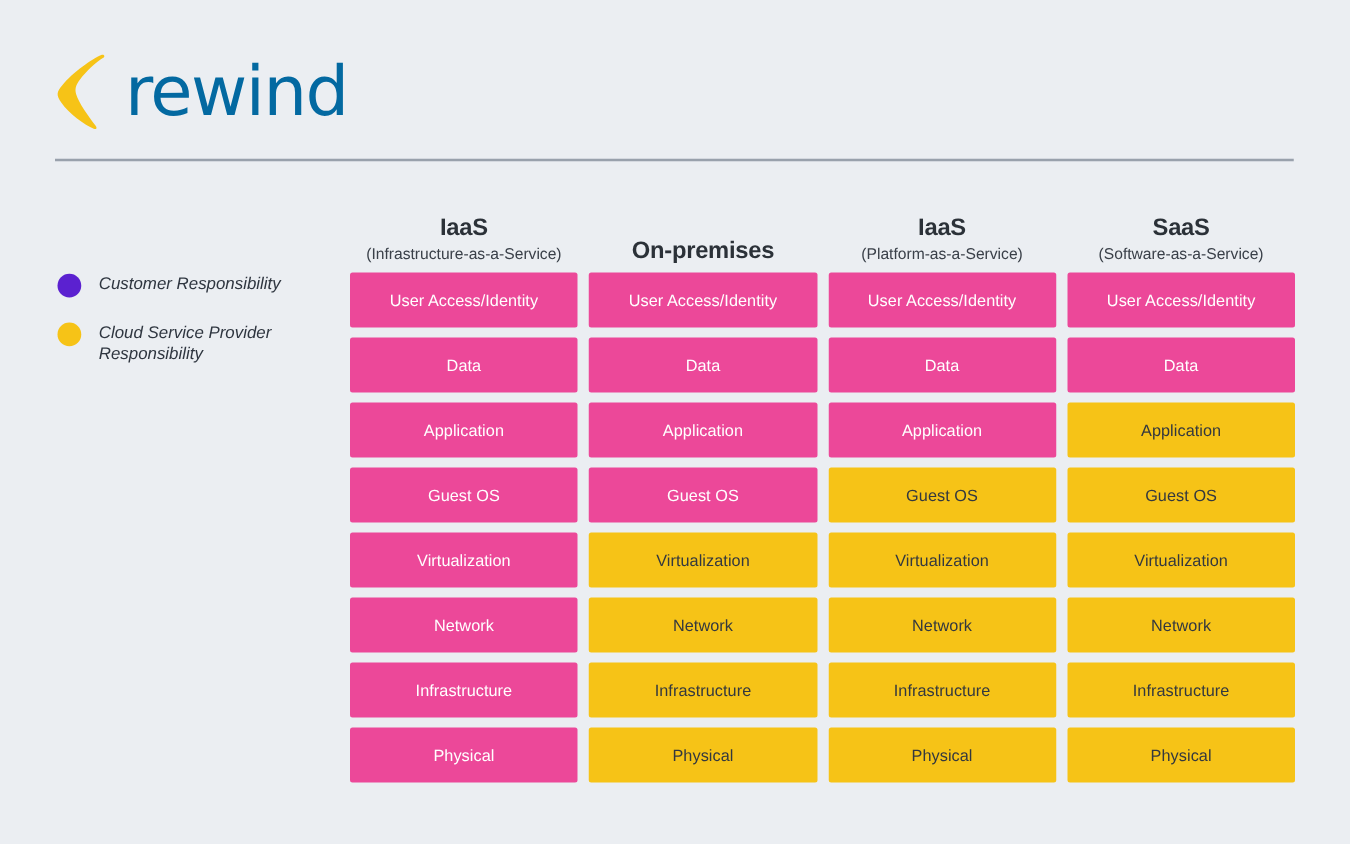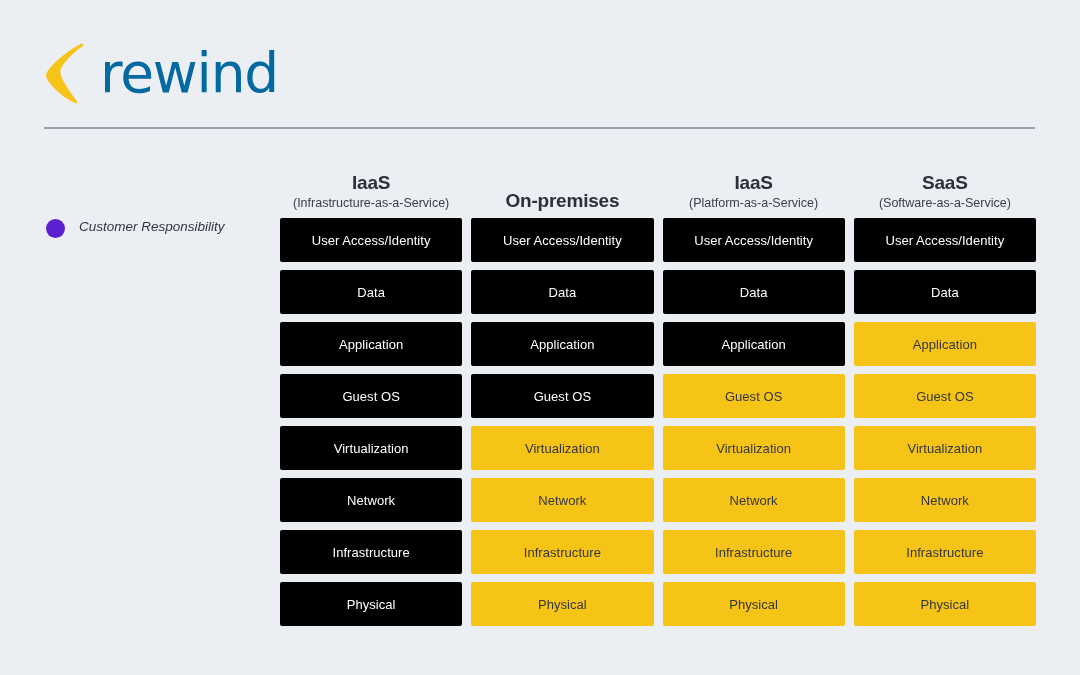--- a/index.html
+++ b/index.html
@@ -145,21 +145,21 @@
     align-items: center;
     justify-content: center;
     font-size: 13px;
     font-weight: 400;
     letter-spacing: .05px;
     text-align: center;
     padding: 0 6px;
   }
 
   .cell.customer {
-    background: #000000;
+    background: #ec4899;
     color: #ffffff;
   }
 
   .cell.provider {
     background: #f6c317;
     color: #33383f;
   }
 </style>
 </head>
 <body>
@@ -174,20 +174,24 @@
     <span class="logo-word">rewind</span>
   </div>
 </div>
 <div class="header-rule"></div>
 
 <div class="legend">
   <div class="legend-item">
     <span class="legend-dot customer"></span>
     <span class="legend-label">Customer Responsibility</span>
   </div>
+  <div class="legend-item">
+    <span class="legend-dot provider"></span>
+    <span class="legend-label">Cloud Service Provider Responsibility</span>
+  </div>
 </div>
 
 <div class="matrix">
 
   <div class="col-head">
     <span class="col-title">IaaS</span>
     <span class="col-sub">(Infrastructure-as-a-Service)</span>
   </div>
   <div class="col-head">
     <span class="col-title">On-premises</span>

